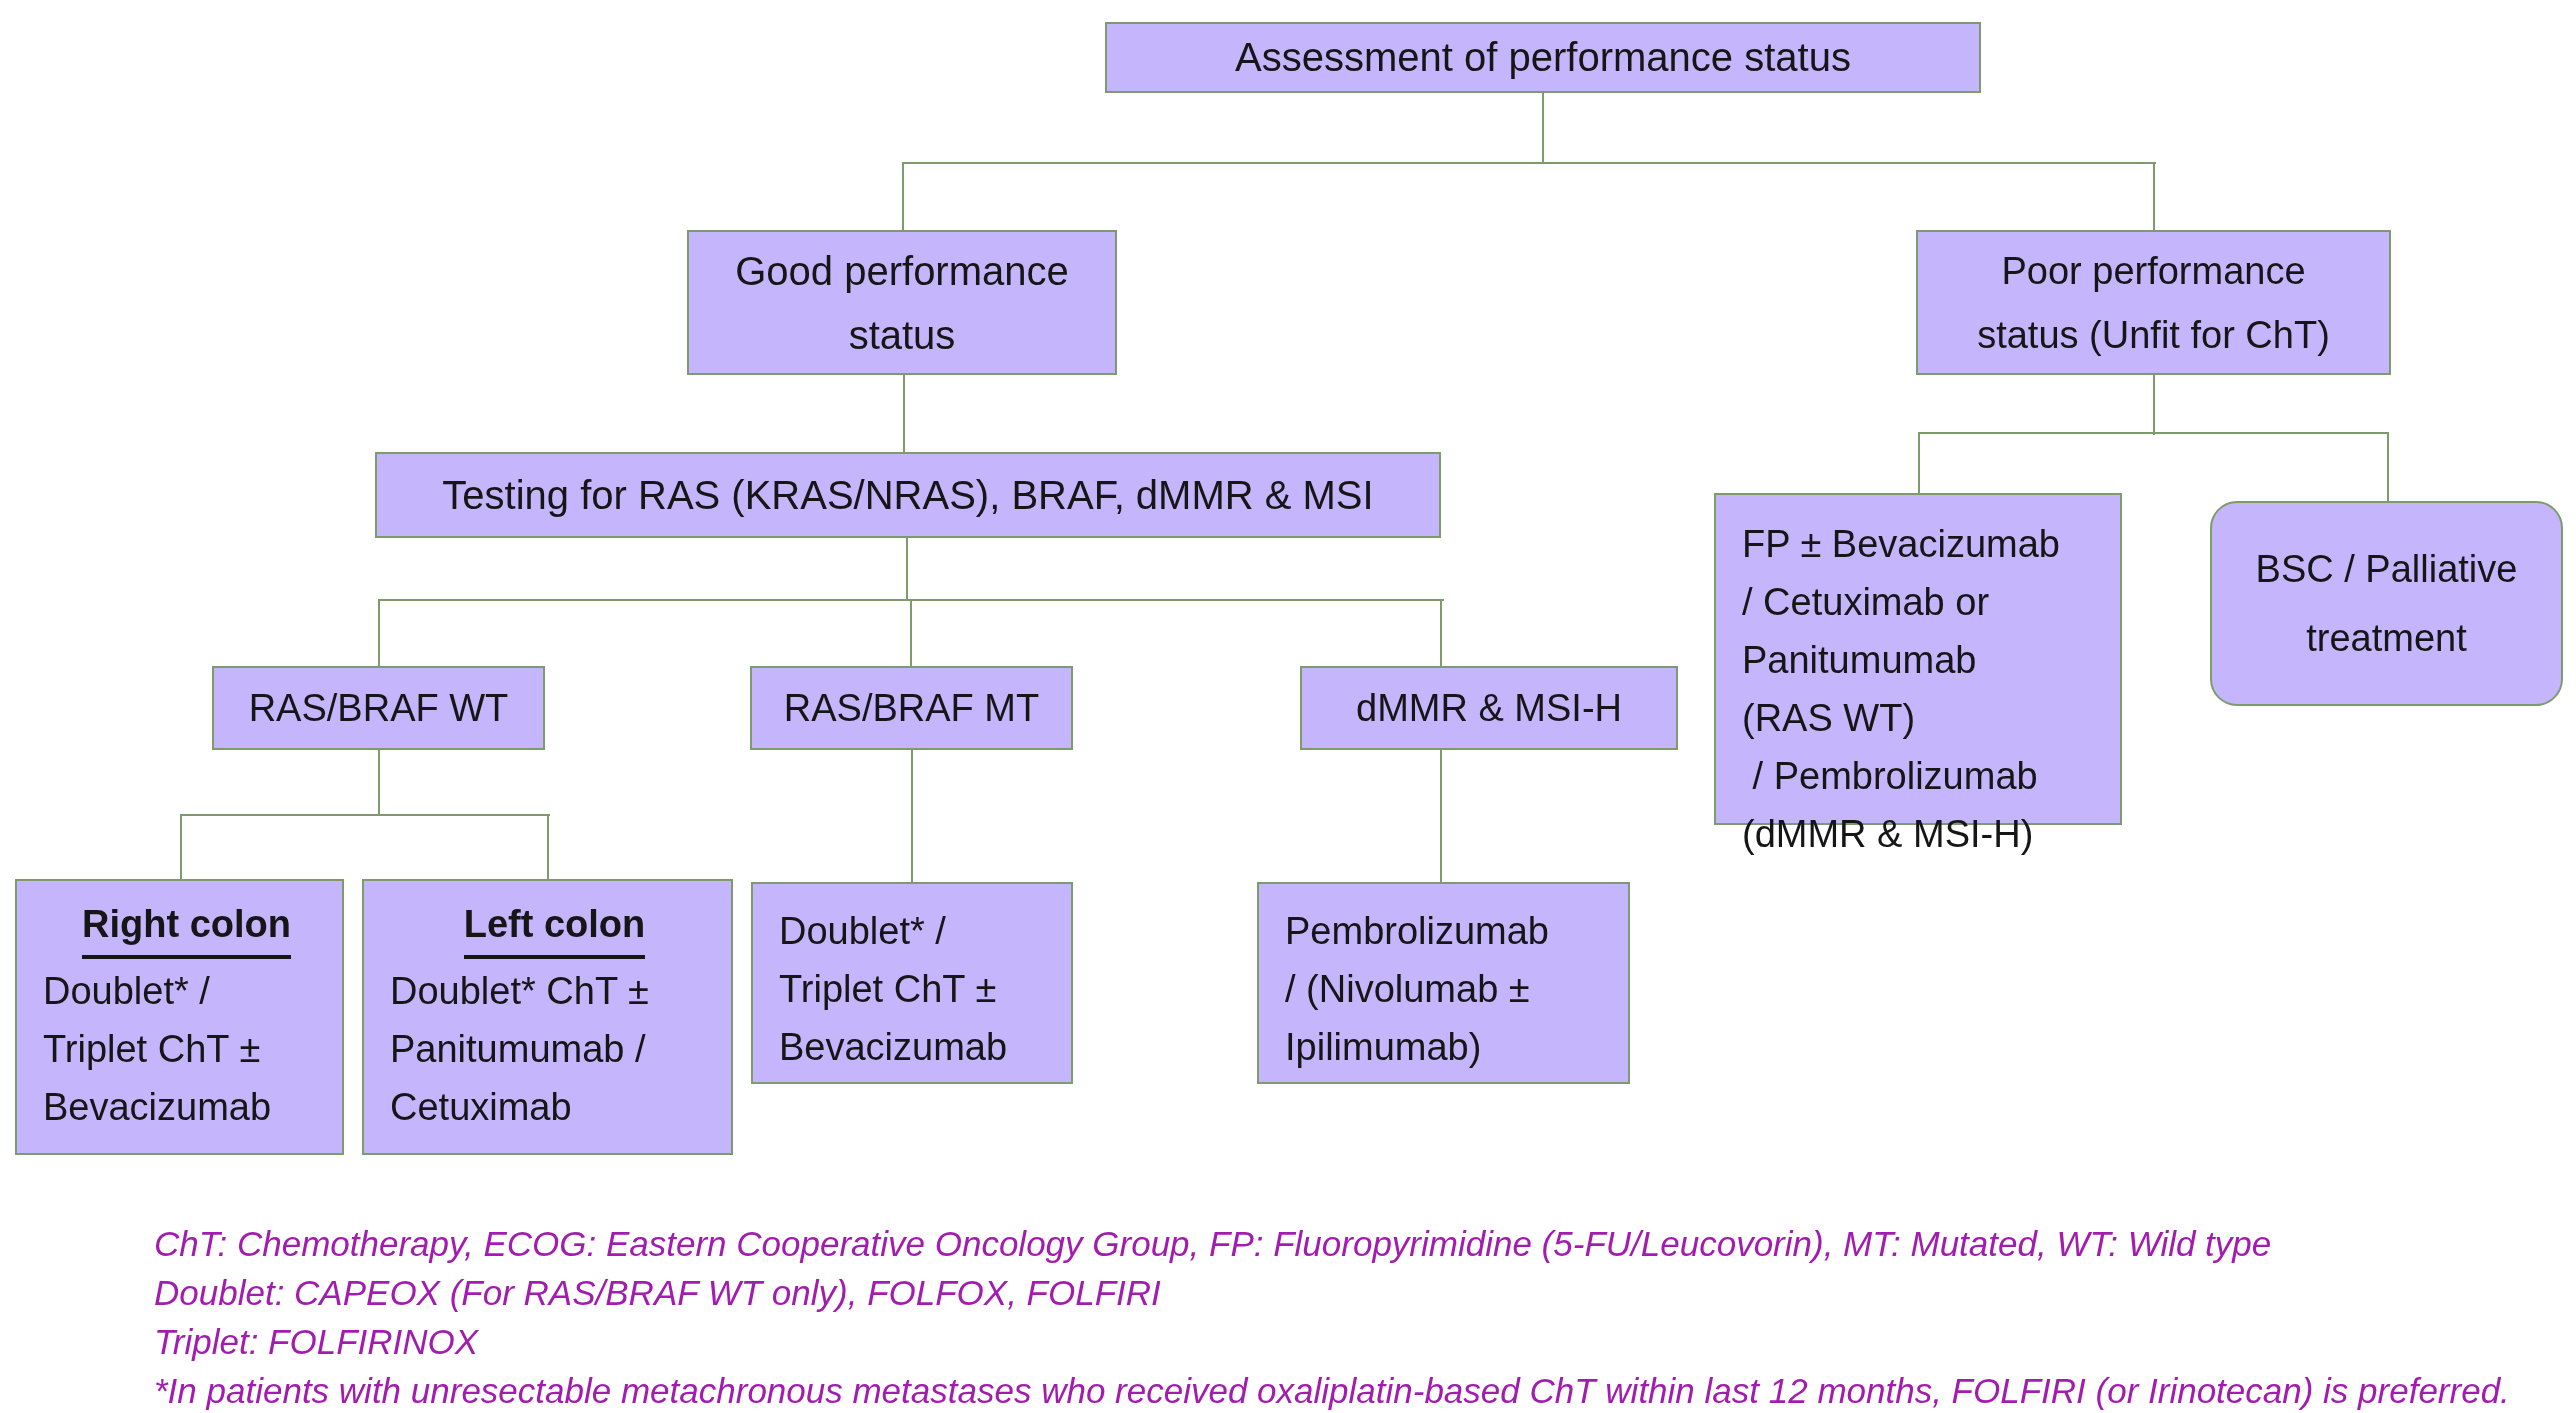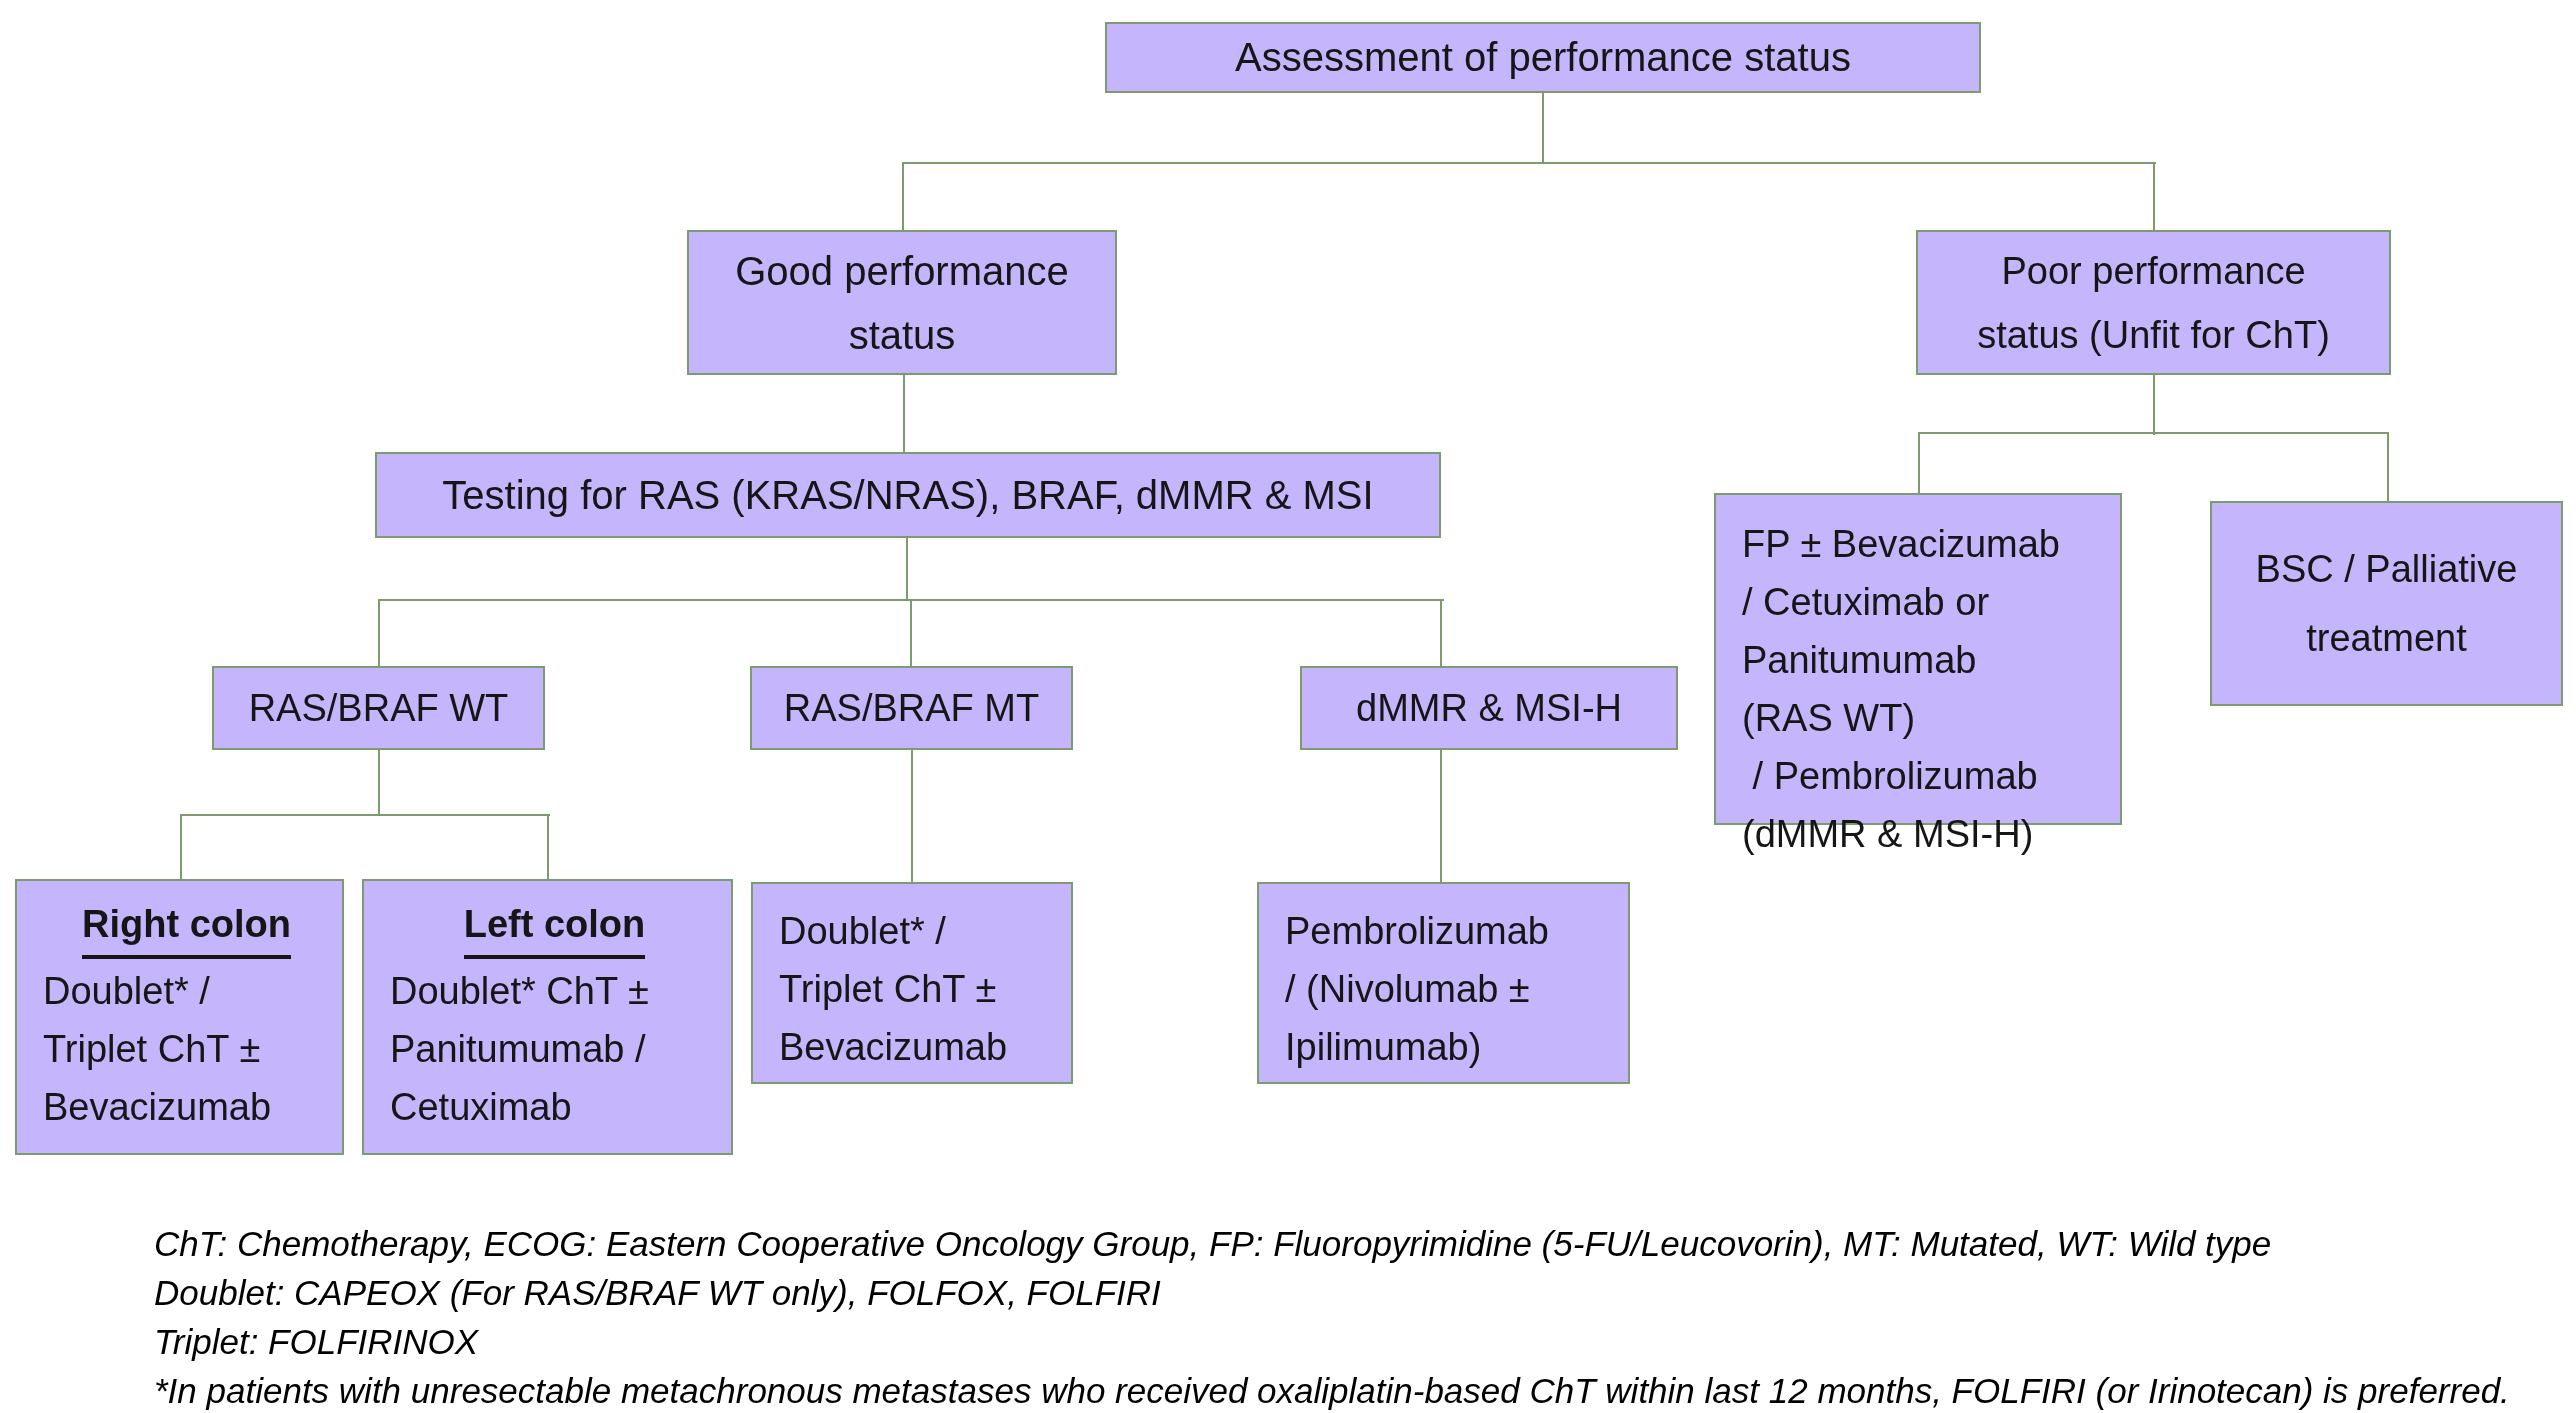--- a/index.html
+++ b/index.html
@@ -41,21 +41,21 @@
     margin-bottom:3.6px;
   }
   .ttl-row{width:100%;text-align:center;}
   .fp-line{white-space:pre-wrap;display:block;}
   .footnote{
     position:absolute;
     left:154px;
     font-style:italic;
     font-size:35px;
     line-height:40px;
-    color:#000000;
+    color:#a21caf;
     white-space:nowrap;
   }
   .fs66{font-size:40px;}
   .lh105{line-height:64px;}
   .lh113{line-height:69px;}
 </style>
 </head>
 <body>
 
 <div id="canvas">
@@ -143,21 +143,21 @@
 
   <div class="box leftalign" style="left:1714px;top:493px;width:408px;height:332px;padding-top:20.4px;">
     <span class="fp-line">FP ± Bevacizumab</span>
     <span class="fp-line">/ Cetuximab or</span>
     <span class="fp-line">Panitumumab</span>
     <span class="fp-line">(RAS WT)</span>
     <span class="fp-line"> / Pembrolizumab</span>
     <span class="fp-line">(dMMR &amp; MSI-H)</span>
   </div>
 
-  <div class="box lh113" style="left:2210px;top:501px;width:353px;height:205px;">
+  <div class="box lh113" style="left:2210px;top:501px;width:353px;height:205px;border-radius:27px;">
     <span>BSC / Palliative</span>
     <span>treatment</span>
   </div>
 
   <div class="footnote" style="top:1224px;">ChT: Chemotherapy, ECOG: Eastern Cooperative Oncology Group, FP: Fluoropyrimidine (5-FU/Leucovorin), MT: Mutated, WT: Wild type</div>
   <div class="footnote" style="top:1273px;">Doublet: CAPEOX (For RAS/BRAF WT only), FOLFOX, FOLFIRI</div>
   <div class="footnote" style="top:1322px;">Triplet: FOLFIRINOX</div>
   <div class="footnote" style="top:1371px;">*In patients with unresectable metachronous metastases who received oxaliplatin-based ChT within last 12 months, FOLFIRI (or Irinotecan) is preferred.</div>
 
 </div>

